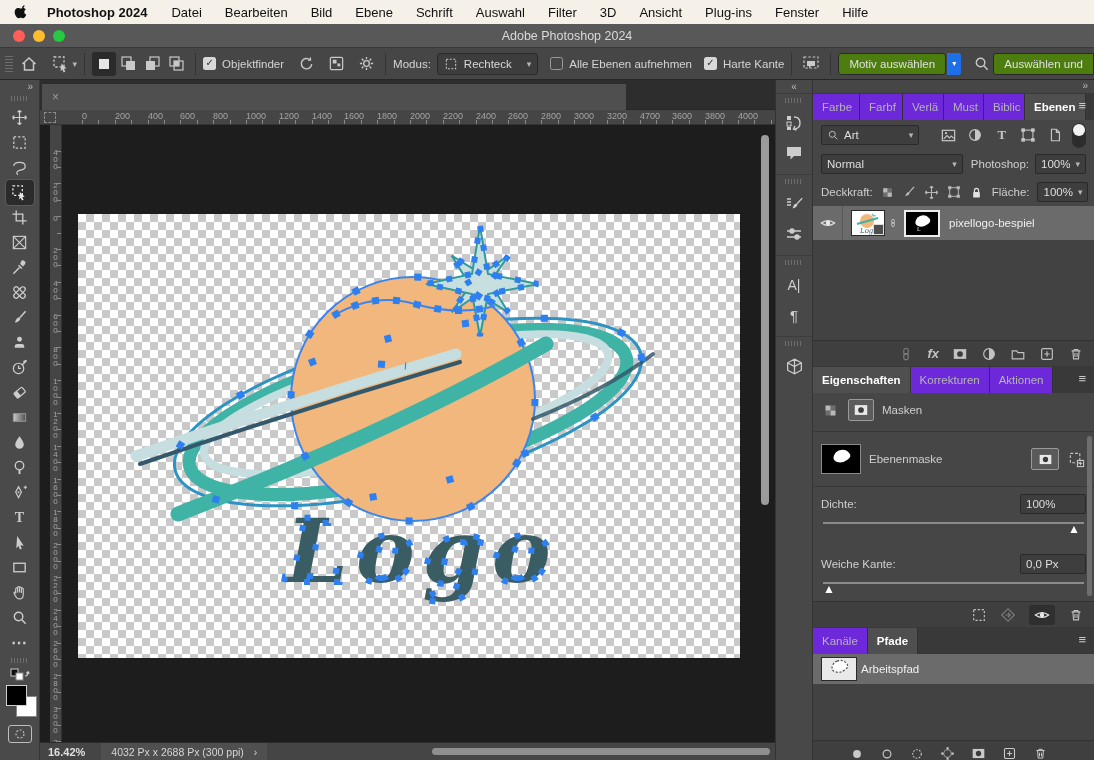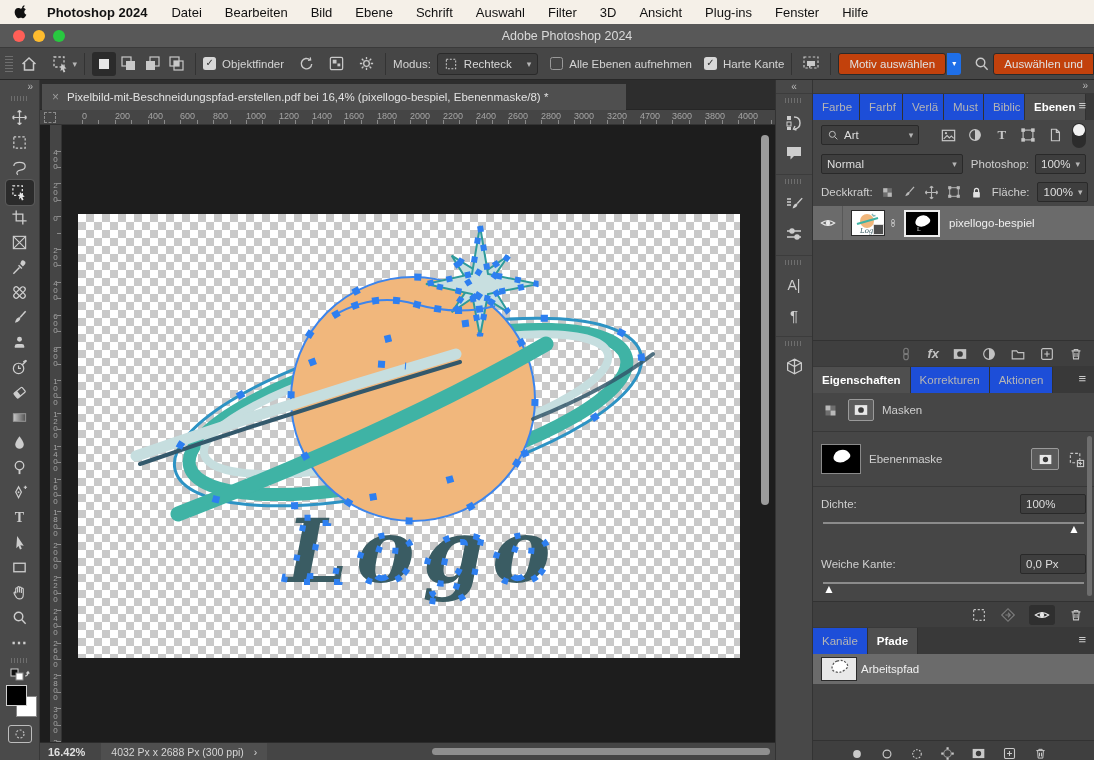--- a/index.html
+++ b/index.html
@@ -22,21 +22,21 @@
   .optbar{position:absolute;left:0;top:48px;width:1094px;height:32px;background:#464646;border-bottom:1px solid #272727;display:flex;align-items:center;color:#d4d4d4;font-size:11.5px;white-space:nowrap;overflow:hidden;}
   .grip{width:9px;height:16px;margin:0 4px 0 5px;background:repeating-linear-gradient(0deg,#6e6e6e 0 1px,transparent 1px 3px);}
   .sep{width:1px;height:22px;background:#333;margin:0 7px;flex:none;}
   .ib{width:24px;height:24px;display:flex;align-items:center;justify-content:center;color:#c9c9c9;flex:none;}
   .ib.active{background:#2b2b2b;border-radius:3px;}
   .ib svg{display:block;}
   .chk{width:13px;height:13px;border-radius:2.5px;background:#d8d8d8;color:#333;font-size:10px;line-height:12px;text-align:center;margin-right:6px;flex:none;}
   .chk.off{background:transparent;border:1.5px solid #9a9a9a;}
   .sel{height:22px;background:#3d3d3d;border:1px solid #2a2a2a;border-radius:3px;display:flex;align-items:center;padding:0 6px;gap:6px;color:#d8d8d8;}
   .caret{font-size:9px;color:#b5b5b5;}
-  .pbtn{height:22px;background:#c2410c;border:1px solid #2a2a2a;border-radius:3px;display:flex;align-items:center;padding:0 10px;color:#e0e0e0;}
+  .pbtn{height:22px;background:#4d7c0f;border:1px solid #2a2a2a;border-radius:3px;display:flex;align-items:center;padding:0 10px;color:#e0e0e0;}
   .bluecap{height:22px;width:17px;background:#1f6fe8;border-radius:0 3px 3px 0;margin-left:1px;display:flex;align-items:center;justify-content:center;color:#fff;font-size:8px;}
 
   
   .toolbar{position:absolute;left:0;top:80px;width:40px;height:680px;background:#4a4a4a;border-right:1px solid #383838;display:flex;flex-direction:column;align-items:center;}
   .toolbar .thead{width:100%;height:14px;color:#b9b9b9;font-size:10px;text-align:right;padding-right:6px;line-height:14px;}
   .tgrip{width:18px;height:5px;background:repeating-linear-gradient(90deg,#6e6e6e 0 1px,transparent 1px 3px);margin:2px 0 4px;}
   .tool{width:28px;height:25px;display:flex;align-items:center;justify-content:center;color:#cdcdcd;flex:none;}
   .tool.active{background:#2b2b2b;border-radius:3px;outline:1px solid #5a5a5a;}
   .swatches{position:relative;width:34px;height:36px;margin-top:2px;}
   .fg{position:absolute;left:3px;top:2px;width:21px;height:21px;background:#000;border:1.5px solid #d0d0d0;}
@@ -66,21 +66,21 @@
   
   .dockstrip{position:absolute;left:775px;top:80px;width:37px;height:680px;background:#484848;border-left:1px solid #333;display:flex;flex-direction:column;align-items:center;}
   .dockstrip .dhead{width:100%;text-align:center;color:#b9b9b9;font-size:10px;height:13px;line-height:13px;}
   .dgroup{width:100%;border-top:1px solid #3c3c3c;display:flex;flex-direction:column;align-items:center;padding:2px 0 6px;}
   .dgroup .tgrip{margin:2px 0 5px;}
   .dico{width:26px;height:30px;display:flex;align-items:center;justify-content:center;color:#cdcdcd;font-size:15px;}
 
   .panels{position:absolute;left:812px;top:80px;width:282px;height:680px;background:#464646;border-left:1px solid #333;color:#cfcfcf;font-size:11.5px;}
   .phead{height:13px;text-align:right;color:#b9b9b9;font-size:10px;line-height:12px;padding-right:6px;}
   .tabrow{height:27px;background:#393939;display:flex;align-items:flex-end;position:relative;}
-  .ptab{height:26px;line-height:26px;padding:0 9px;background:#1d4ed8;border-right:1px solid #313131;color:#b5b5b5;white-space:nowrap;overflow:hidden;}
+  .ptab{height:26px;line-height:26px;padding:0 9px;background:#6d28d9;border-right:1px solid #313131;color:#b5b5b5;white-space:nowrap;overflow:hidden;}
   .ptab.active{background:#4f4f4f;color:#fff;font-weight:bold;}
   .pmenu{position:absolute;right:8px;top:5px;color:#c9c9c9;font-size:13px;}
   .prow{display:flex;align-items:center;padding:0 8px;gap:8px;}
   .field{height:20px;background:#3e3e3e;border:1px solid #292929;border-radius:2px;display:flex;align-items:center;padding:0 5px;gap:5px;color:#dedede;}
   .miniico{width:19px;height:19px;display:flex;align-items:center;justify-content:center;color:#c6c6c6;}
   .listarea{background:#424242;}
   .lrow{height:34px;background:#6b6b6b;display:flex;align-items:center;}
   .eyecell{width:30px;height:34px;border-right:1px solid #585858;display:flex;align-items:center;justify-content:center;color:#e2e2e2;}
   .lthumb{width:34px;height:26px;background:#fff;border:1px solid #2a2a2a;margin-left:8px;position:relative;overflow:hidden;}
   .badge{position:absolute;right:0;bottom:0;width:11px;height:11px;background:#4d4d4d;border:1px solid #ddd;}
@@ -456,21 +456,20 @@
         <svg width="14" height="12" viewBox="0 0 14 12">
           <circle cx="7" cy="6" r="4" fill="none" stroke="#bdbdbd" stroke-width="1.2" stroke-dasharray="2,1.6"></circle>
         </svg>
       </span>
   </div>
 
   <div class="docarea">
     <div class="tabbar">
       <div class="dtab">
         <span class="x">×</span>
-        <span>Pixelbild-mit-Beschneidungspfad-erstellen.pdf bei 16,4% (pixellogo-bespiel, Ebenenmaske/8) *</span>
       </div>
     </div>
     <div class="hruler">
       <span class="rcorner"></span>
       <span class="hl" style="left:42px">0</span>
       <span class="hl" style="left:75px">200</span>
       <span class="hl" style="left:108px">400</span>
       <span class="hl" style="left:140px">600</span>
       <span class="hl" style="left:173px">800</span>
       <span class="hl" style="left:206px">1000</span>

